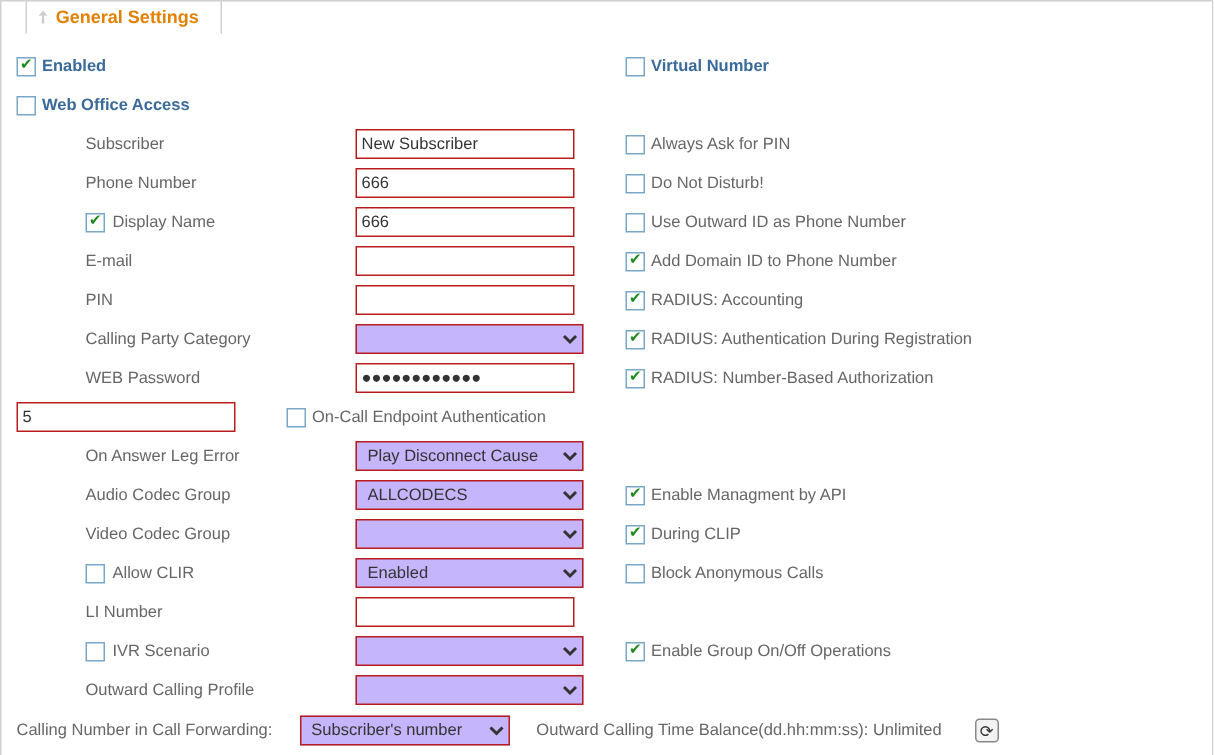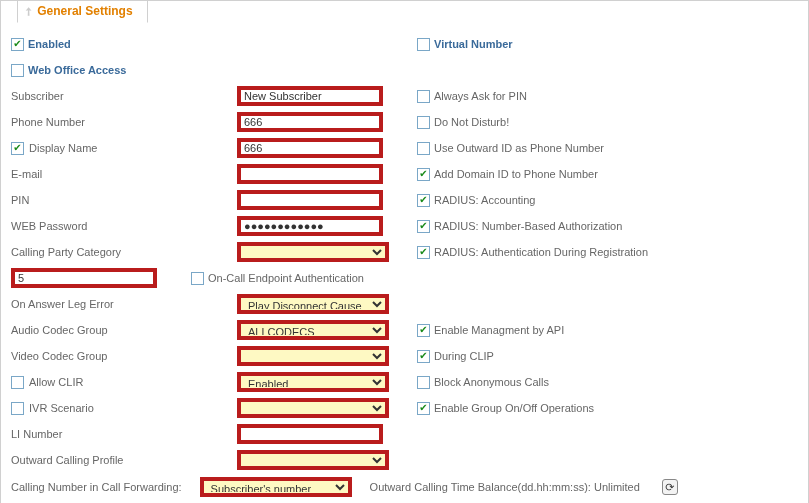--- a/index.html
+++ b/index.html
@@ -62,29 +62,29 @@
     line-height:1;
   }
   .cb.checked { color:#1a8a1a; }
   .cb.checked::after { content:"✔"; }
   .lbl-bold { font-weight:bold; color:#3a6a9a; }
   .lbl { color:#666; }
   input.txt, select.sel {
     font-family: inherit;
     font-size:11px;
     height:20px;
-    border:4px solid #b91c1c;
+    border:1px solid #b91c1c;
     padding:1px 3px;
     background:#fff;
     color:#333;
   }
   input.txt { width:146px; }
-  select.sel { width:152px; background:#fef9c3; }
+  select.sel { width:152px; background:#c4b5fd; }
   .label-cell { color:#666; }
-  .label-with-cb { display:flex; align-items:center; gap:5px; }
+  .label-with-cb { display:flex; align-items:center; gap:5px;margin-left:46px; }
   .last-row {
     display:flex;
     align-items:center;
     gap:18px;
     min-height:28px;
   }
   .refresh {
     width:16px;height:16px;
     border:1px solid #888;
     border-radius:3px;
@@ -207,159 +207,159 @@
         <div class="col-r">
           <div class="chk">
             <span class="cb checked"></span>
             <span class="lbl">RADIUS: Accounting</span>
           </div>
         </div>
       </div>
       <div class="row">
         <div class="col-l">
           <div class="label-with-cb">
+            <span class="label-cell">Calling Party Category</span>
+          </div>
+        </div>
+        <div class="col-m">
+          <select class="sel"><option></option></select>
+        </div>
+        <div class="col-r">
+          <div class="chk">
+            <span class="cb checked"></span>
+            <span class="lbl">RADIUS: Authentication During Registration</span>
+          </div>
+        </div>
+      </div>
+      <div class="row">
+        <div class="col-l">
+          <div class="label-with-cb">
             <span class="label-cell">WEB Password</span>
           </div>
         </div>
         <div class="col-m">
           <input class="txt" type="text" value="●●●●●●●●●●●●" style="">
         </div>
         <div class="col-r">
           <div class="chk">
             <span class="cb checked"></span>
             <span class="lbl">RADIUS: Number-Based Authorization</span>
           </div>
         </div>
       </div>
       <div class="row">
-        <div class="col-l">
-          <div class="label-with-cb">
-            <span class="label-cell">Calling Party Category</span>
+        <div class="col-m">
+          <input class="txt" type="text" value="5" style="">
+        </div>
+        <div class="col-r">
+          <div class="chk">
+            <span class="cb"></span>
+            <span class="lbl">On-Call Endpoint Authentication</span>
+          </div>
+        </div>
+      </div>
+      <div class="row">
+        <div class="col-l">
+          <div class="label-with-cb">
+            <span class="label-cell">On Answer Leg Error</span>
+          </div>
+        </div>
+        <div class="col-m">
+          <select class="sel"><option>Play Disconnect Cause</option></select>
+        </div>
+        <div class="col-r"></div>
+      </div>
+      <div class="row">
+        <div class="col-l">
+          <div class="label-with-cb">
+            <span class="label-cell">Audio Codec Group</span>
+          </div>
+        </div>
+        <div class="col-m">
+          <select class="sel"><option>ALLCODECS</option></select>
+        </div>
+        <div class="col-r">
+          <div class="chk">
+            <span class="cb checked"></span>
+            <span class="lbl">Enable Managment by API</span>
+          </div>
+        </div>
+      </div>
+      <div class="row">
+        <div class="col-l">
+          <div class="label-with-cb">
+            <span class="label-cell">Video Codec Group</span>
           </div>
         </div>
         <div class="col-m">
           <select class="sel"><option></option></select>
         </div>
         <div class="col-r">
           <div class="chk">
             <span class="cb checked"></span>
-            <span class="lbl">RADIUS: Authentication During Registration</span>
-          </div>
-        </div>
-      </div>
-      <div class="row">
-        <div class="col-m">
-          <input class="txt" type="text" value="5" style="">
-        </div>
-        <div class="col-r">
-          <div class="chk">
-            <span class="cb"></span>
-            <span class="lbl">On-Call Endpoint Authentication</span>
-          </div>
-        </div>
-      </div>
-      <div class="row">
-        <div class="col-l">
-          <div class="label-with-cb">
-            <span class="label-cell">On Answer Leg Error</span>
-          </div>
-        </div>
-        <div class="col-m">
-          <select class="sel"><option>Play Disconnect Cause</option></select>
+            <span class="lbl">During CLIP</span>
+          </div>
+        </div>
+      </div>
+      <div class="row">
+        <div class="col-l">
+          <div class="label-with-cb">
+            <span class="cb"></span>
+            <span class="label-cell">Allow CLIR</span>
+          </div>
+        </div>
+        <div class="col-m">
+          <select class="sel"><option>Enabled</option></select>
+        </div>
+        <div class="col-r">
+          <div class="chk">
+            <span class="cb"></span>
+            <span class="lbl">Block Anonymous Calls</span>
+          </div>
+        </div>
+      </div>
+      <div class="row">
+        <div class="col-l">
+          <div class="label-with-cb">
+            <span class="label-cell">LI Number</span>
+          </div>
+        </div>
+        <div class="col-m">
+          <input class="txt" type="text" style="">
         </div>
         <div class="col-r"></div>
       </div>
       <div class="row">
         <div class="col-l">
           <div class="label-with-cb">
-            <span class="label-cell">Audio Codec Group</span>
-          </div>
-        </div>
-        <div class="col-m">
-          <select class="sel"><option>ALLCODECS</option></select>
-        </div>
-        <div class="col-r">
-          <div class="chk">
-            <span class="cb checked"></span>
-            <span class="lbl">Enable Managment by API</span>
-          </div>
-        </div>
-      </div>
-      <div class="row">
-        <div class="col-l">
-          <div class="label-with-cb">
-            <span class="label-cell">Video Codec Group</span>
+            <span class="cb"></span>
+            <span class="label-cell">IVR Scenario</span>
           </div>
         </div>
         <div class="col-m">
           <select class="sel"><option></option></select>
         </div>
         <div class="col-r">
           <div class="chk">
             <span class="cb checked"></span>
-            <span class="lbl">During CLIP</span>
-          </div>
-        </div>
-      </div>
-      <div class="row">
-        <div class="col-l">
-          <div class="label-with-cb">
-            <span class="cb"></span>
-            <span class="label-cell">Allow CLIR</span>
-          </div>
-        </div>
-        <div class="col-m">
-          <select class="sel"><option>Enabled</option></select>
-        </div>
-        <div class="col-r">
-          <div class="chk">
-            <span class="cb"></span>
-            <span class="lbl">Block Anonymous Calls</span>
-          </div>
-        </div>
-      </div>
-      <div class="row">
-        <div class="col-l">
-          <div class="label-with-cb">
-            <span class="cb"></span>
-            <span class="label-cell">IVR Scenario</span>
-          </div>
-        </div>
-        <div class="col-m">
-          <select class="sel"><option></option></select>
-        </div>
-        <div class="col-r">
-          <div class="chk">
-            <span class="cb checked"></span>
             <span class="lbl">Enable Group On/Off Operations</span>
           </div>
         </div>
-      </div>
-      <div class="row">
-        <div class="col-l">
-          <div class="label-with-cb">
-            <span class="label-cell">LI Number</span>
-          </div>
-        </div>
-        <div class="col-m">
-          <input class="txt" type="text" style="">
-        </div>
-        <div class="col-r"></div>
       </div>
       <div class="row">
         <div class="col-l">
           <div class="label-with-cb">
             <span class="label-cell">Outward Calling Profile</span>
           </div>
         </div>
         <div class="col-m">
           <select class="sel"><option></option></select>
         </div>
         <div class="col-r"></div>
       </div>
       <div class="last-row">
         <span class="lbl">Calling Number in Call Forwarding:</span>
-        <select class="sel" style="width: 152px;"><option>Subscriber's number</option></select>
+        <select class="sel" style="width: 140px;"><option>Subscriber's number</option></select>
         <span class="lbl">Outward Calling Time Balance(dd.hh:mm:ss): Unlimited</span>
         <span class="refresh">⟳</span>
       </div>
     </div>
 </div>
 
 </body></html>

